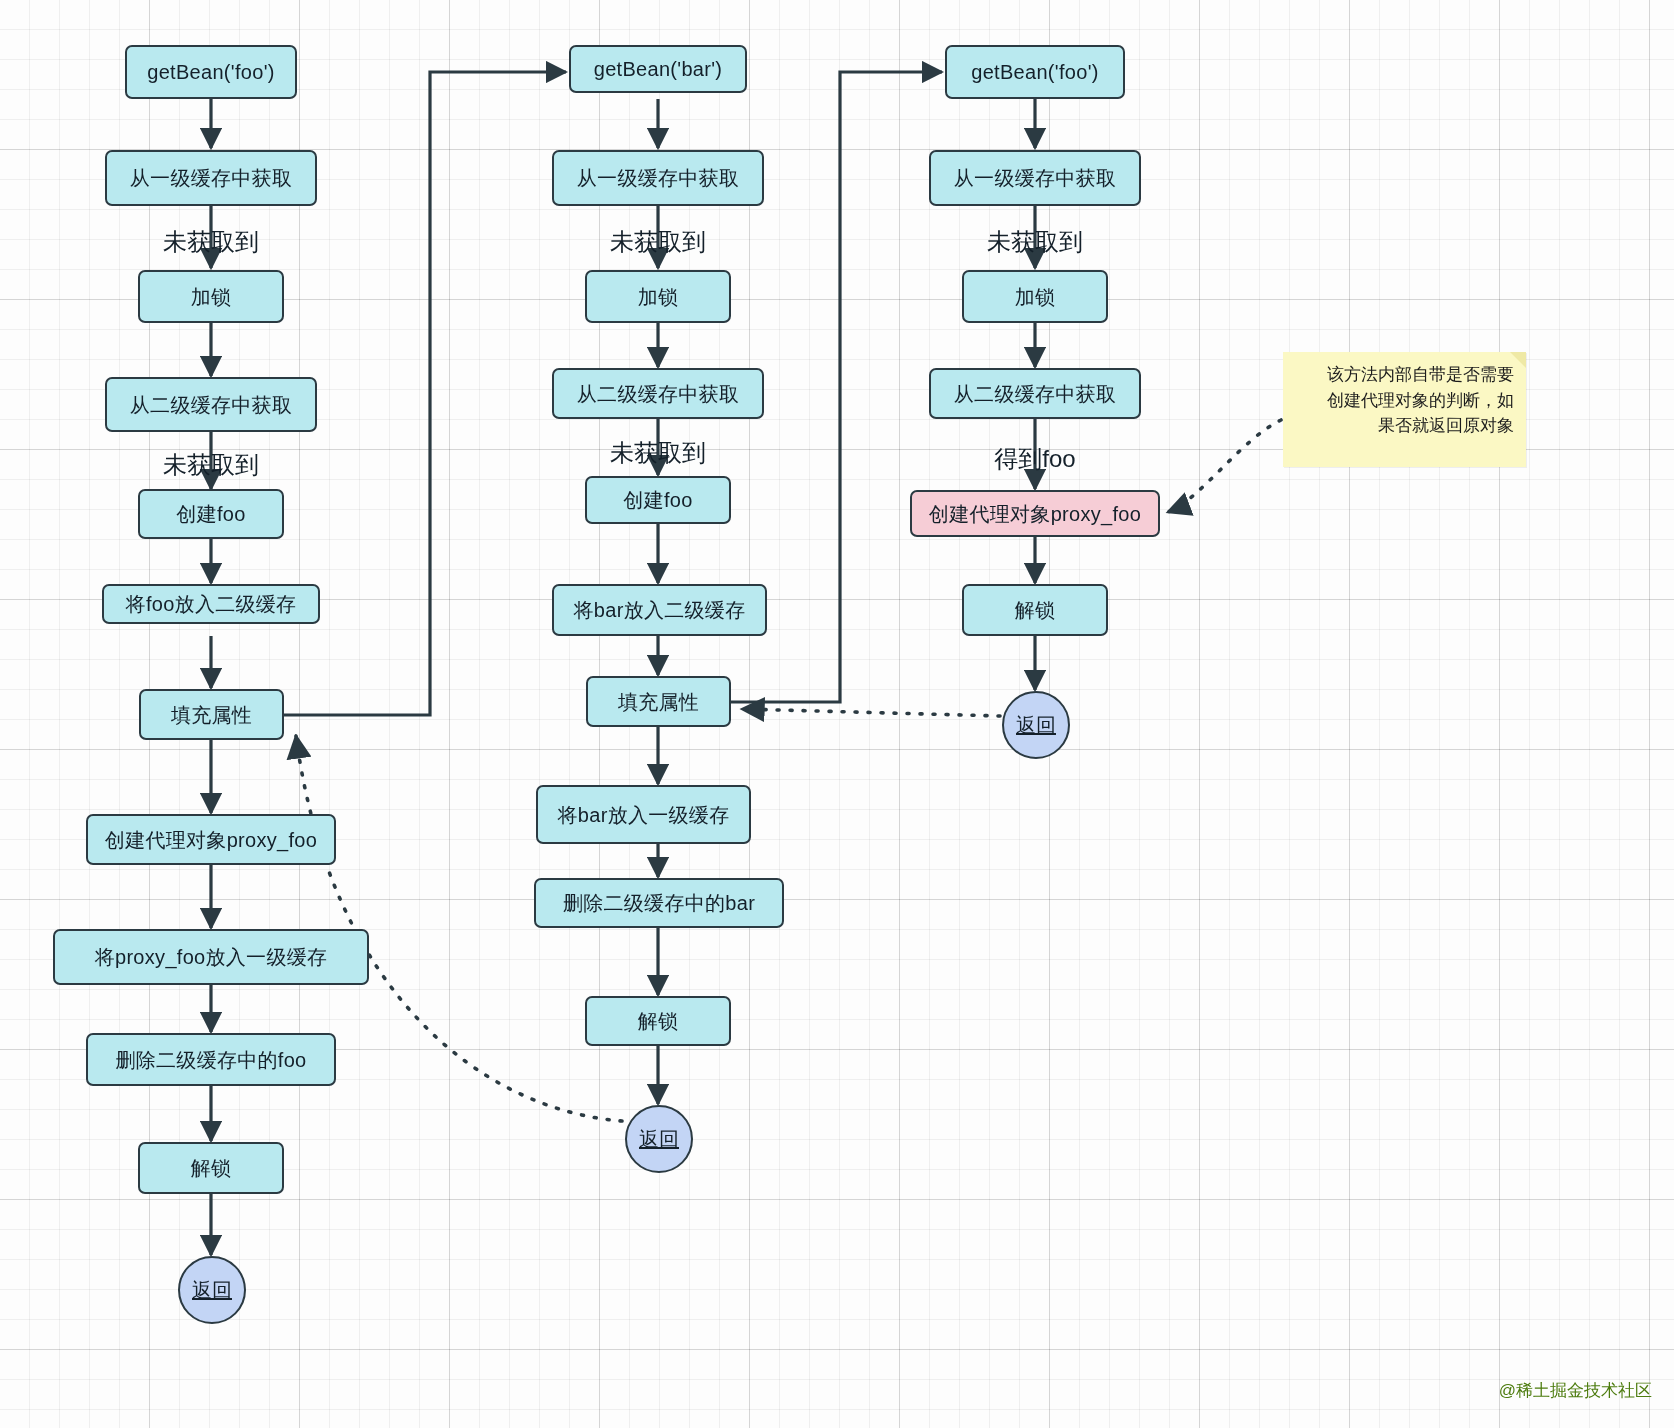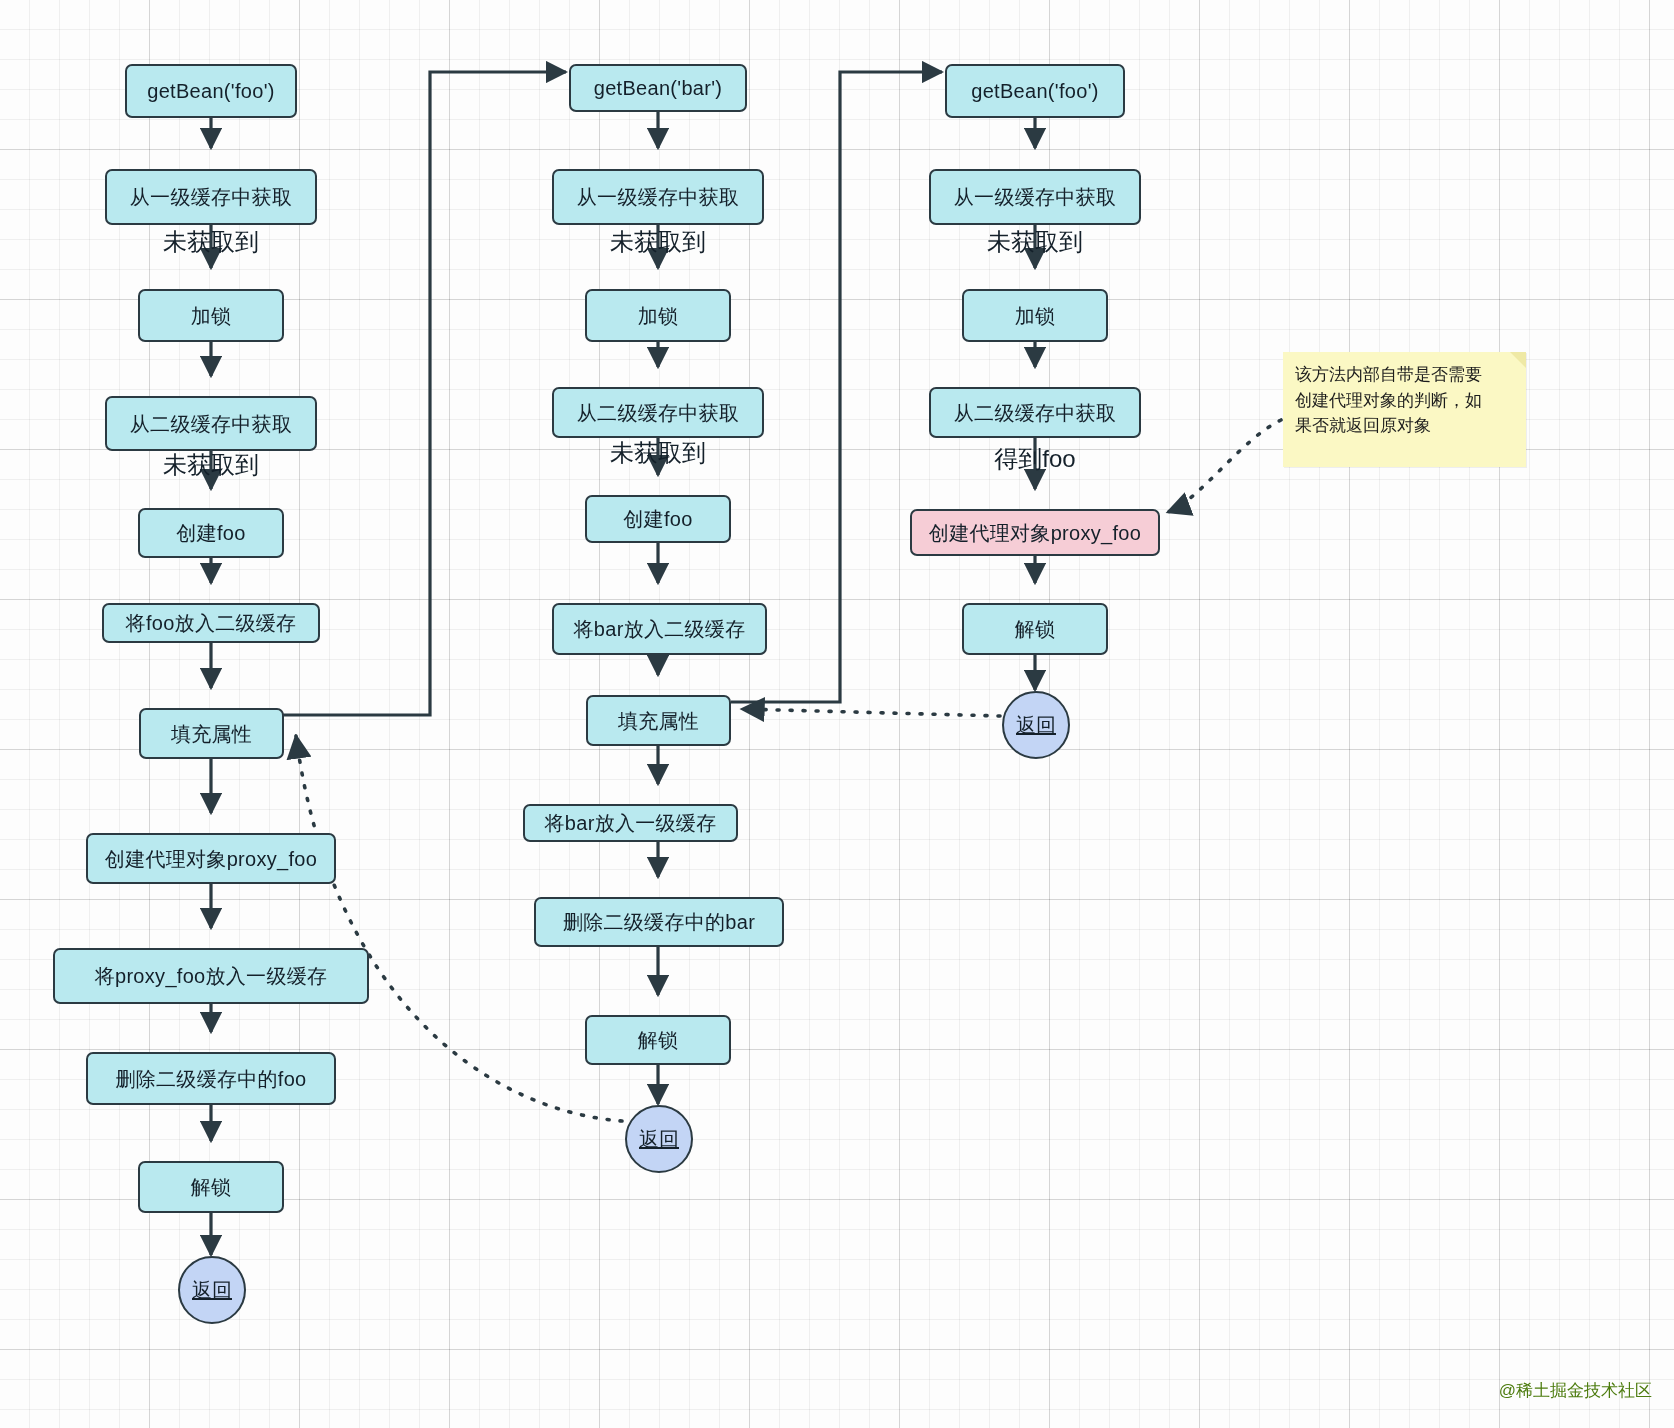--- a/index.html
+++ b/index.html
@@ -17,37 +17,36 @@
   }
   #canvas{position:absolute;inset:0;}
   .svg-layer{position:absolute;left:0;top:0;width:1674px;height:1428px;pointer-events:none;}
 
   .node{
     position:absolute;box-sizing:border-box;
     background:#b9e9ef;border:2.5px solid #2b3a42;border-radius:7px;
     display:flex;align-items:center;justify-content:center;
     color:#14202a;font-size:20px;line-height:1.1;white-space:nowrap;
     letter-spacing:.3px;
-    margin-top:19px;
   }
   .node.pink{background:#f6cdd6;}
   .circle{
     position:absolute;box-sizing:border-box;
     background:#c3d5f5;border:2.5px solid #2b3a42;border-radius:50%;
     display:flex;align-items:center;justify-content:center;
     color:#14202a;font-size:20px;text-decoration:underline;
   }
   .edge-label{
     position:absolute;color:#14202a;font-size:24px;white-space:nowrap;
     background:transparent;transform:translateX(-50%);
   }
   .note{
     position:absolute;box-sizing:border-box;
     background:#fbf8c4;color:#1c1c1c;font-size:17px;line-height:1.5;
-    padding:10px 12px;text-align:left;
+    padding:10px 12px;text-align:right;
     box-shadow:1px 1px 0 rgba(0,0,0,.06);
   }
   .note .fold{
     position:absolute;right:0;top:0;width:0;height:0;
     border-left:16px solid transparent;border-top:16px solid #efe9a5;
   }
   .watermark{
     position:absolute;right:22px;bottom:26px;
     color:#4d7c0f;font-size:17px;white-space:nowrap;
   }
@@ -130,21 +129,21 @@
 
   <div class="node" style="left:569px;top:45px;width:178px;height:48px;">getBean('bar')</div>
   <div class="node" style="left:552px;top:150px;width:212px;height:56px;">从一级缓存中获取</div>
   <div class="edge-label" style="left:658px;top:226px;">未获取到</div>
   <div class="node" style="left:585px;top:270px;width:146px;height:53px;">加锁</div>
   <div class="node" style="left:552px;top:368px;width:212px;height:51px;">从二级缓存中获取</div>
   <div class="edge-label" style="left:658px;top:437px;">未获取到</div>
   <div class="node" style="left:585px;top:476px;width:146px;height:48px;">创建foo</div>
   <div class="node" style="left:552px;top:584px;width:215px;height:52px;">将bar放入二级缓存</div>
   <div class="node" style="left:586px;top:676px;width:145px;height:51px;">填充属性</div>
-  <div class="node" style="left:523px;top:785px;width:215px;height:38px;">将bar放入一级缓存</div>
+  <div class="node" style="left:536px;top:785px;width:215px;height:59px;">将bar放入一级缓存</div>
   <div class="node" style="left:534px;top:878px;width:250px;height:50px;">删除二级缓存中的bar</div>
   <div class="node" style="left:585px;top:996px;width:146px;height:50px;">解锁</div>
   <div class="circle" style="left:625px;top:1105px;width:68px;height:68px;">返回</div>
 
   <div class="node" style="left:945px;top:45px;width:180px;height:54px;">getBean('foo')</div>
   <div class="node" style="left:929px;top:150px;width:212px;height:56px;">从一级缓存中获取</div>
   <div class="edge-label" style="left:1035px;top:226px;">未获取到</div>
   <div class="node" style="left:962px;top:270px;width:146px;height:53px;">加锁</div>
   <div class="node" style="left:929px;top:368px;width:212px;height:51px;">从二级缓存中获取</div>
   <div class="edge-label" style="left:1035px;top:443px;">得到foo</div>

